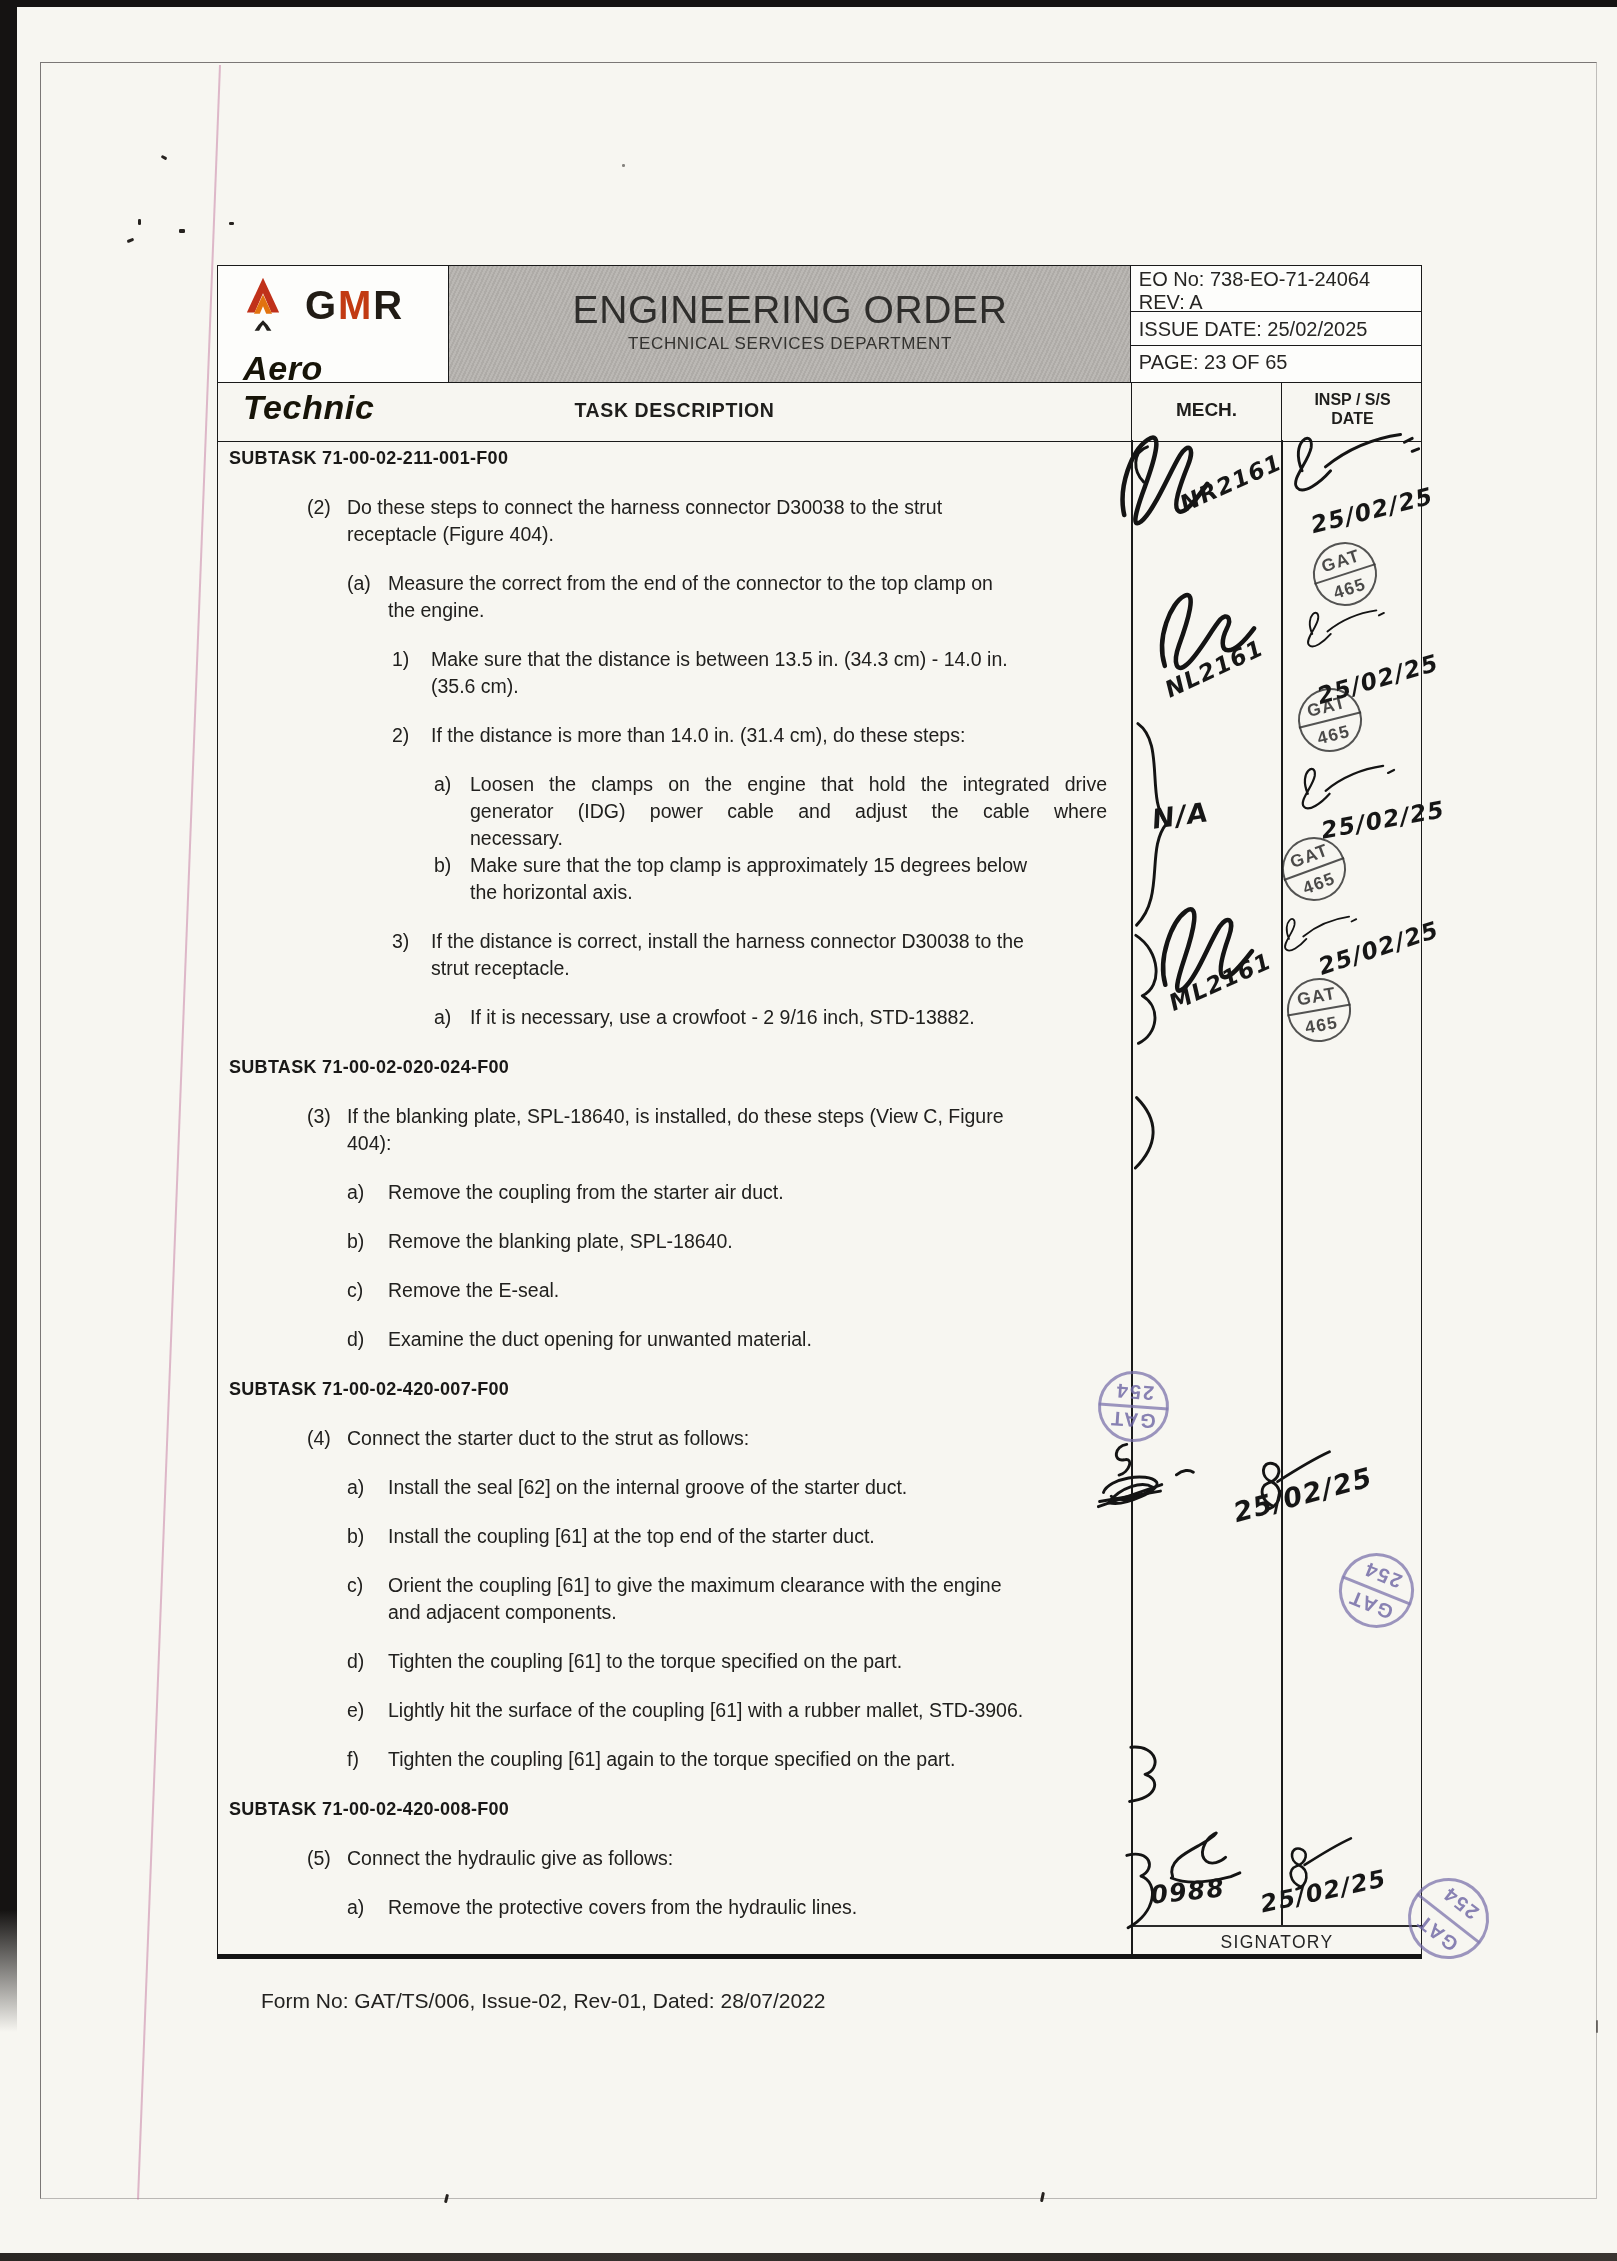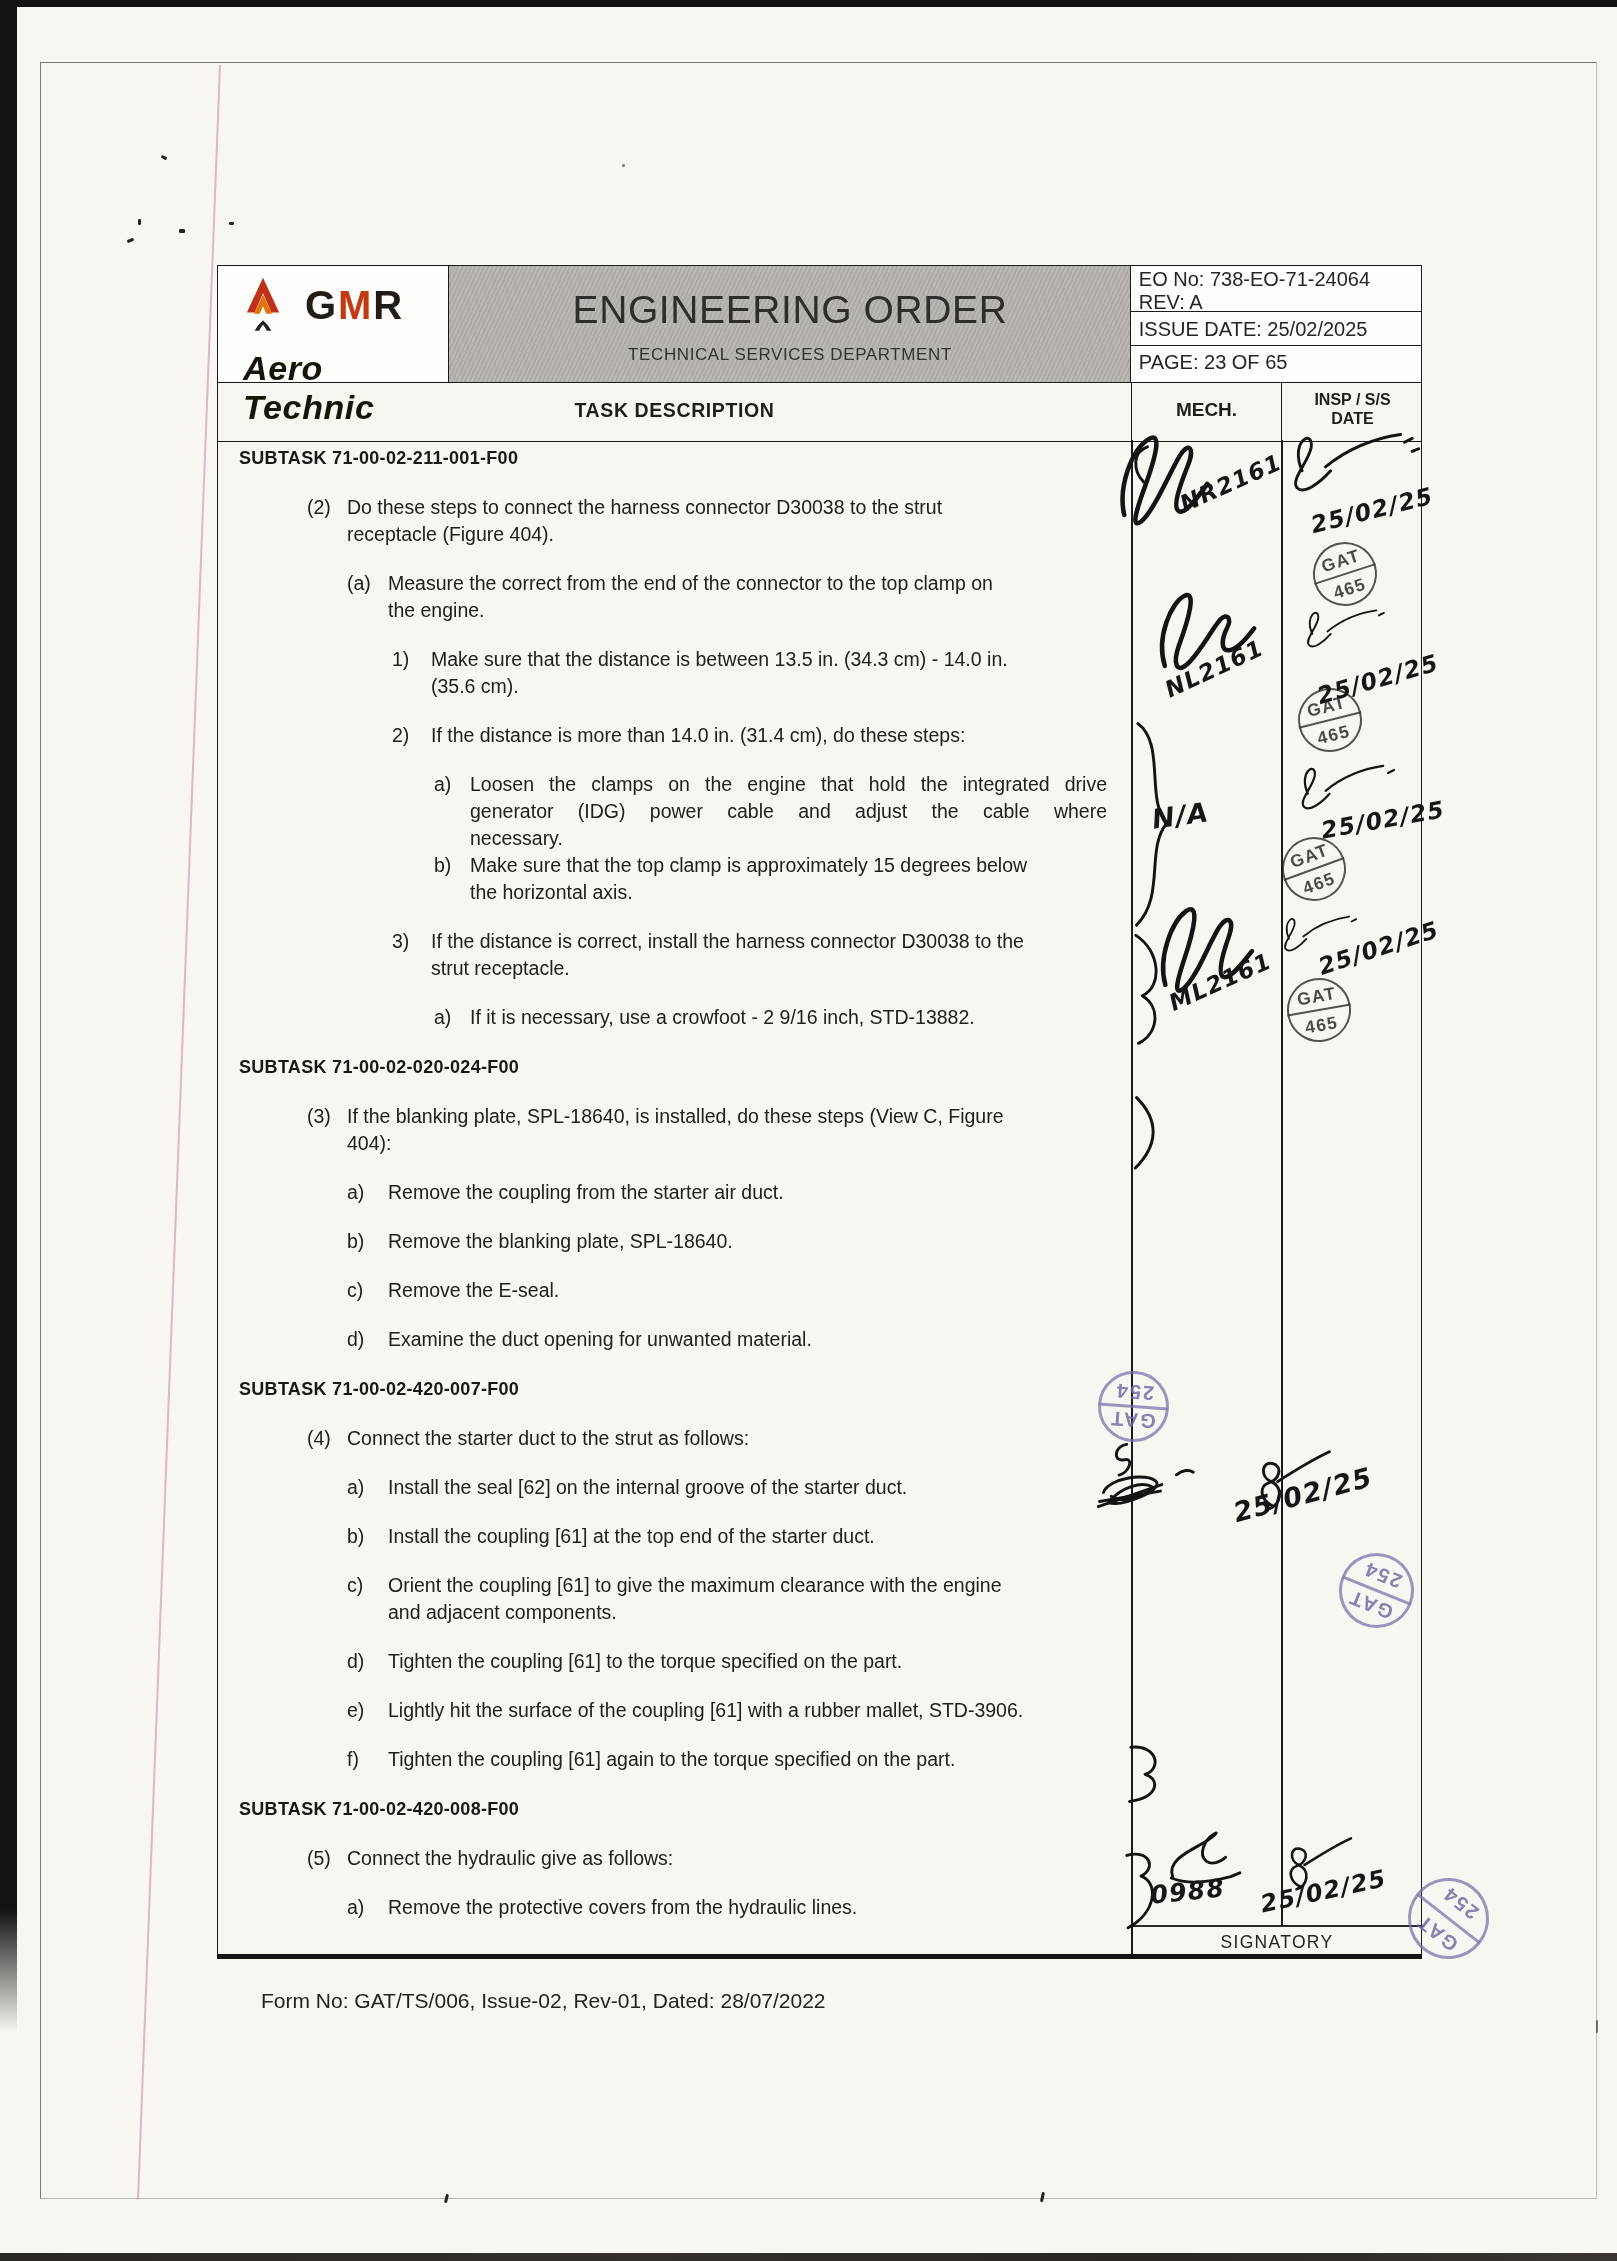--- a/index.html
+++ b/index.html
@@ -25,21 +25,21 @@
   .speck { position:absolute; background:#26221f; border-radius:1.3px; }
   
   .hdr-cell { position:absolute; border:1.9px solid #1a1a1a; background:#fdfdfb; }
   .hdr-logo { left:217px; top:265px; width:233px; height:118px; padding:9px 5.2px 0 25px; }
   .hdr-title { left:448px; top:265px; width:684px; height:118px;
     background:#b7b4b0;
     background-image:repeating-linear-gradient(115deg, rgba(0,0,0,.05) 0 1.9px, rgba(255,255,255,.05) 1.9px 3.9px);
     text-align:center; padding-top:22px; }
   .hdr-info { left:1130px; top:265px; width:292px; height:118px; font-weight:bold; }
   .title-main { font-size:39px; letter-spacing:0.6px; color:#2e2d2b; font-weight:400; }
-  .title-sub { font-size:17px; letter-spacing:0.6px; color:#33322f; margin-top:13px; font-weight:400; }
+  .title-sub { font-size:17px; letter-spacing:0.6px; color:#33322f; margin-top:2px; font-weight:400; }
   .info-row { padding:1.9px 6.5px 0 7.8px; font-size:20px; font-weight:400; color:#262523; line-height:23px; }
   .info-row.r1 { height:45px; }
   .info-row.r2 { height:34px; border-top:1.9px solid #1a1a1a; line-height:31px; }
   .info-row.r3 { height:32px; border-top:1.9px solid #1a1a1a; line-height:29px; }
   .logo-row { display:flex; align-items:flex-start; }
   .gmr-word { font-size:40px; font-weight:bold; letter-spacing:1.9px; margin:7.8px 0 0 22px; color:#211c15; }
   .gmr-word .m { color:#c23a12; }
   .logo-name { font-size:34px; font-weight:bold; font-style:italic; color:#171408; margin-top:3.9px; letter-spacing:0.6px; }
   
   .colhdr { position:absolute; left:217px; top:382px; width:1205px; height:60px;
@@ -52,21 +52,21 @@
     text-align:center; font-weight:bold; font-size:16px; padding-top:7.8px; line-height:19.5px; }
   .tbody-box { position:absolute; left:217px; top:440px; width:1205px; height:1519px;
     border-left:1.9px solid #1a1a1a; border-right:1.9px solid #1a1a1a; border-bottom:5.8px solid #141414; }
   .vline1 { position:absolute; left:913px; top:0; width:1.9px; height:100%; background:#1a1a1a; }
   .vline2 { position:absolute; left:1063px; top:0; width:1.9px; height:1485px; background:#1a1a1a; }
   .sig-line { position:absolute; left:913px; top:1485px; width:292px; height:1.9px; background:#2a2a2a; }
   .sig-label { position:absolute; left:913px; top:1492px; width:292px; text-align:center;
     font-size:17.5px; letter-spacing:1.3px; color:#242424; }
   
   .task-body { position:absolute; left:217px; top:441px; width:932px; }
-  .subtask { font-weight:bold; font-size:18px; letter-spacing:0.3px; margin-top:26px; padding-left:22px; white-space:nowrap; color:#191817; }
+  .subtask { font-weight:bold; font-size:18px; letter-spacing:0.3px; margin-top:26px; padding-left:12px; white-space:nowrap; color:#191817; }
   .subtask:first-child { margin-top:6.5px; }
   .item { position:relative; font-size:19.5px; line-height:27px; margin-top:22px; color:#21201e; }
   .subtask + .item { margin-top:25px; }
   .item.tight { margin-top:0; }
   .item .lbl { position:absolute; top:0; }
   .lv1 { padding-left:130px; width:890px; } .lv1 > .lbl { left:90px; }
   .lv2 { padding-left:171px; width:890px; } .lv2 > .lbl { left:130px; }
   .lv3 { padding-left:214px; width:890px; } .lv3 > .lbl { left:175px; }
   .lv4 { padding-left:253px; width:890px; } .lv4 > .lbl { left:217px; }
   .tline { white-space:nowrap; }

